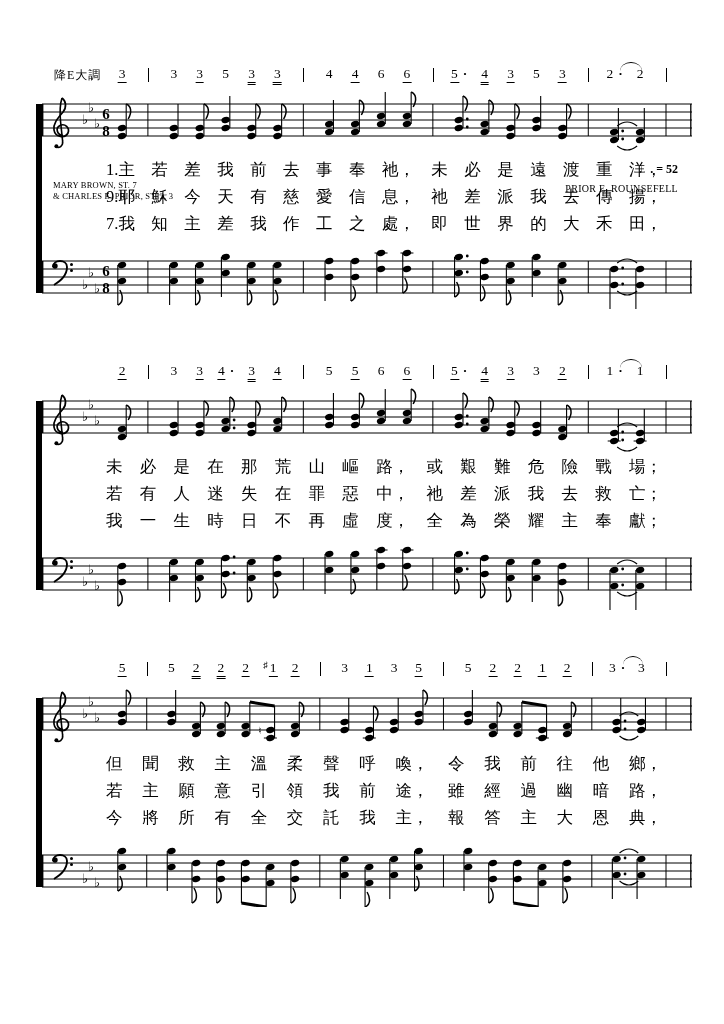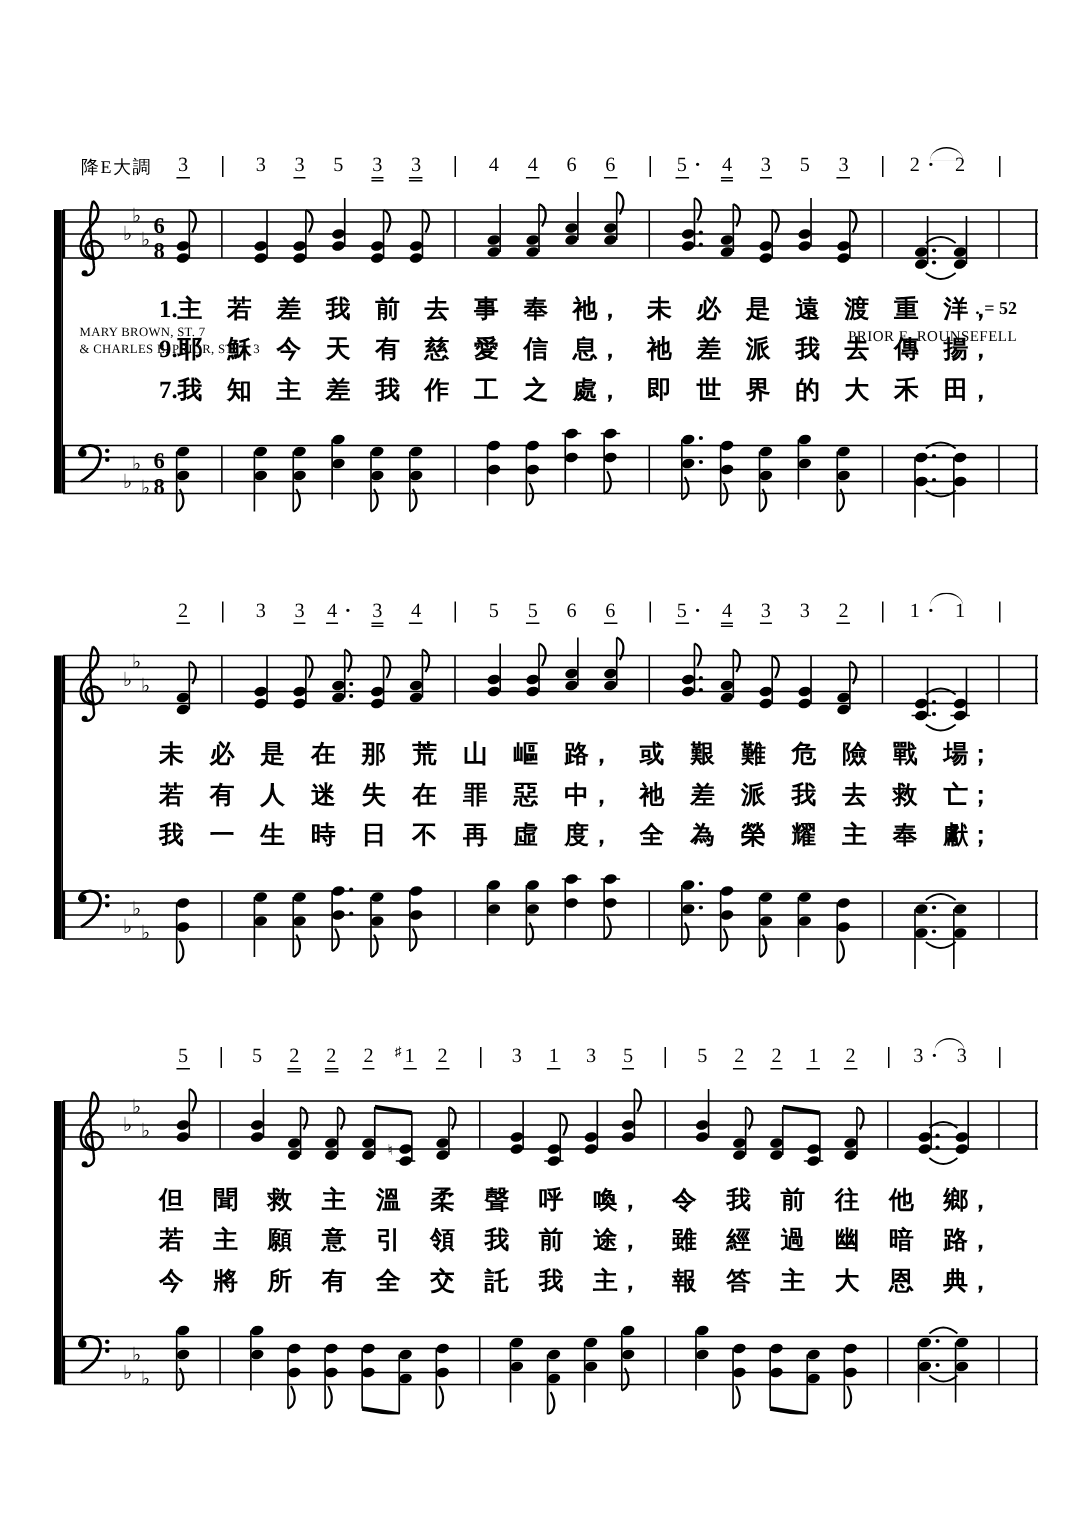--- a/index.html
+++ b/index.html
@@ -12,38 +12,38 @@
   .h-title{position:absolute;left:0;right:0;top:42px;text-align:center;
            font-size:27px;font-weight:bold;letter-spacing:10px;}
   .h-scripture{position:absolute;left:0;right:0;top:88px;text-align:center;font-size:13px;}
   .h-tempo{position:absolute;right:46px;top:96px;font-size:12px;font-weight:bold;
            font-family:Liberation Serif, serif;}
   .h-authors{position:absolute;left:53px;top:114px;font-size:8.5px;line-height:11px;letter-spacing:.2px;}
   .h-composer{position:absolute;right:46px;top:117px;font-size:10px;letter-spacing:.3px;}
 
   
   .system{position:relative;width:650px;margin-left:42px;}
-  .sys1{margin-top:102px;}
+  .sys1{margin-top:66px;}
   .sys2,.sys3{margin-top:50px;}
 
   .jianpu-row{position:relative;height:24px;font-size:13.5px;}
   .keylabel{position:absolute;left:12px;top:1px;font-size:12px;letter-spacing:1px;}
   .jt{position:absolute;top:0;transform:translateX(-50%);white-space:nowrap;}
   .jt .num{display:inline-block;padding:0 1px 1px 1px;line-height:15px;}
   .jt .u1{border-bottom:1px solid #000;}
   .jt .u2{border-bottom:3px double #000;}
   .jt .dt{margin-left:4px;font-weight:bold;}
   .jt .ac{font-size:9px;vertical-align:4px;margin-right:1px;}
   .jb{position:absolute;top:2px;width:1px;height:14px;background:#000;}
   .jtie{position:absolute;top:-4px;height:8px;border-top:1.4px solid #000;
         border-radius:100% 100% 0 0 / 200% 200% 0 0;}
 
   svg.staff{display:block;width:650px;height:66px;}
 
-  .lyrics{padding:3px 30px 7px 64px;font-weight:bold;}
+  .lyrics{padding:3px 30px 7px 64px;}
   .lyric-line{display:flex;justify-content:space-between;align-items:baseline;
               height:27px;font-size:16.5px;white-space:nowrap;}
   .lyric-line span{display:inline-block;}
 
   .bracket{position:absolute;left:-6px;width:4.5px;background:#000;}
   .bracket:after{content:"";position:absolute;left:5px;top:0;bottom:0;width:1px;background:#000;}
 </style>
 </head>
 <body>
 

